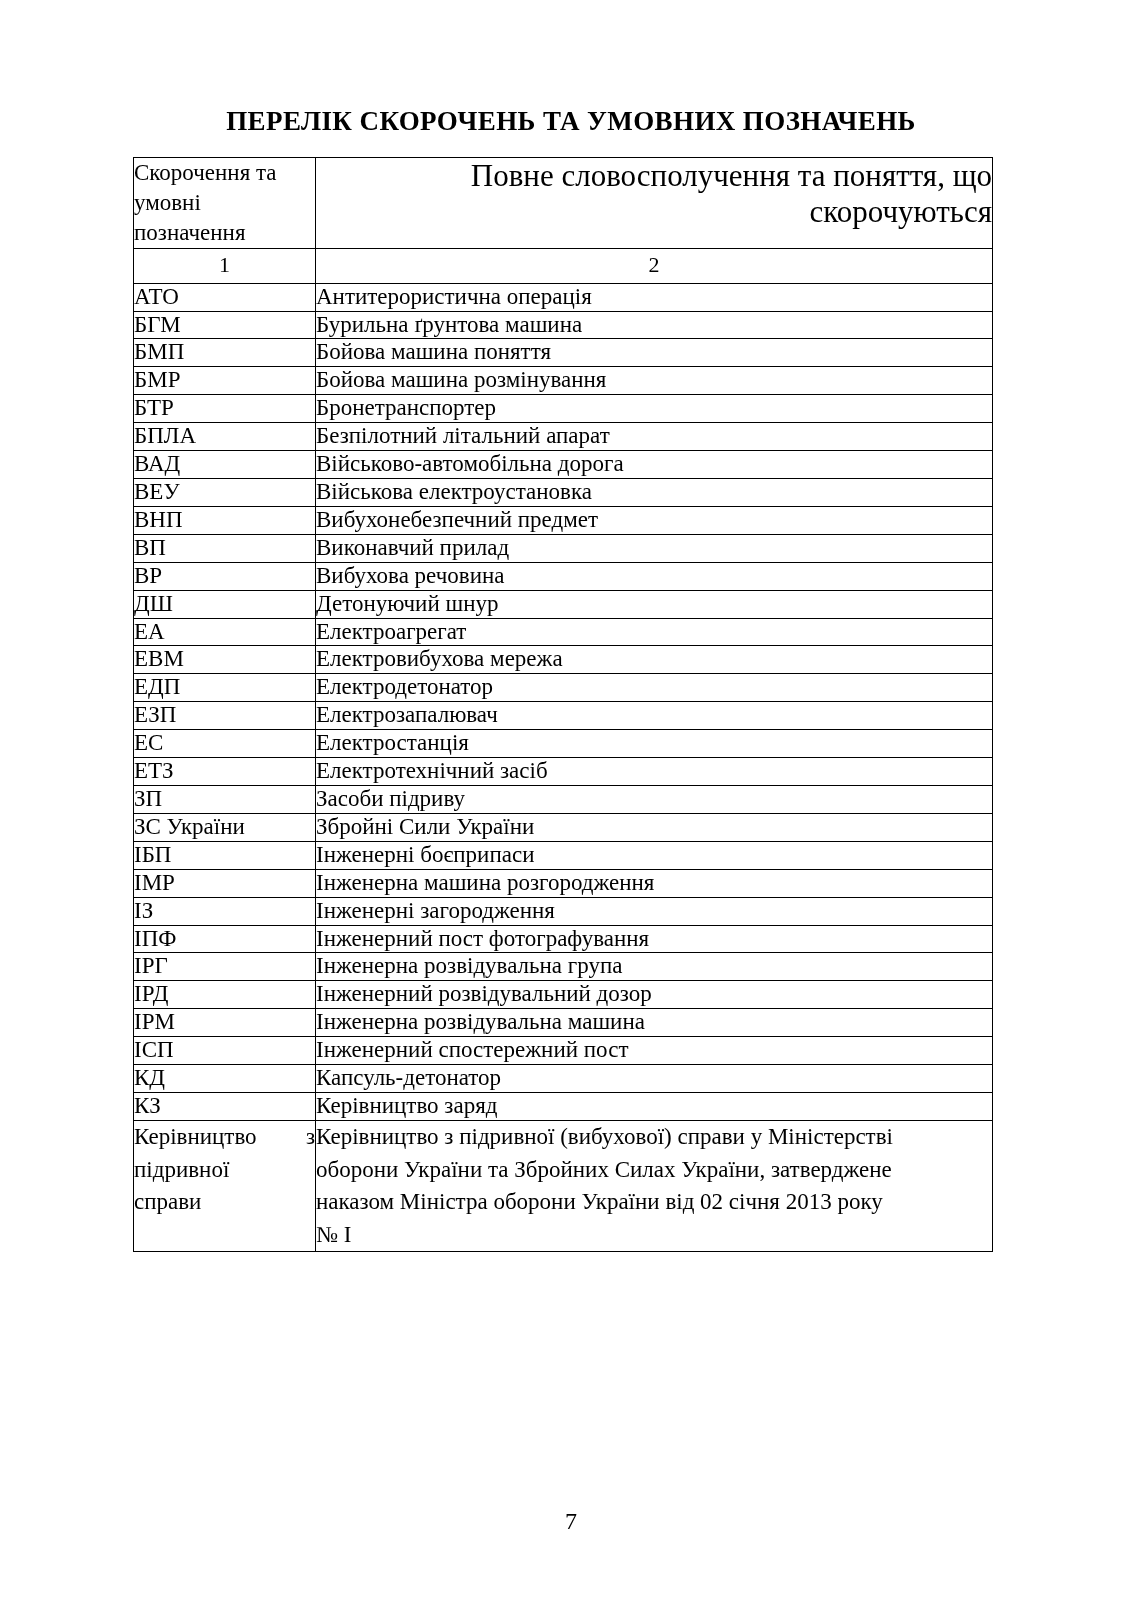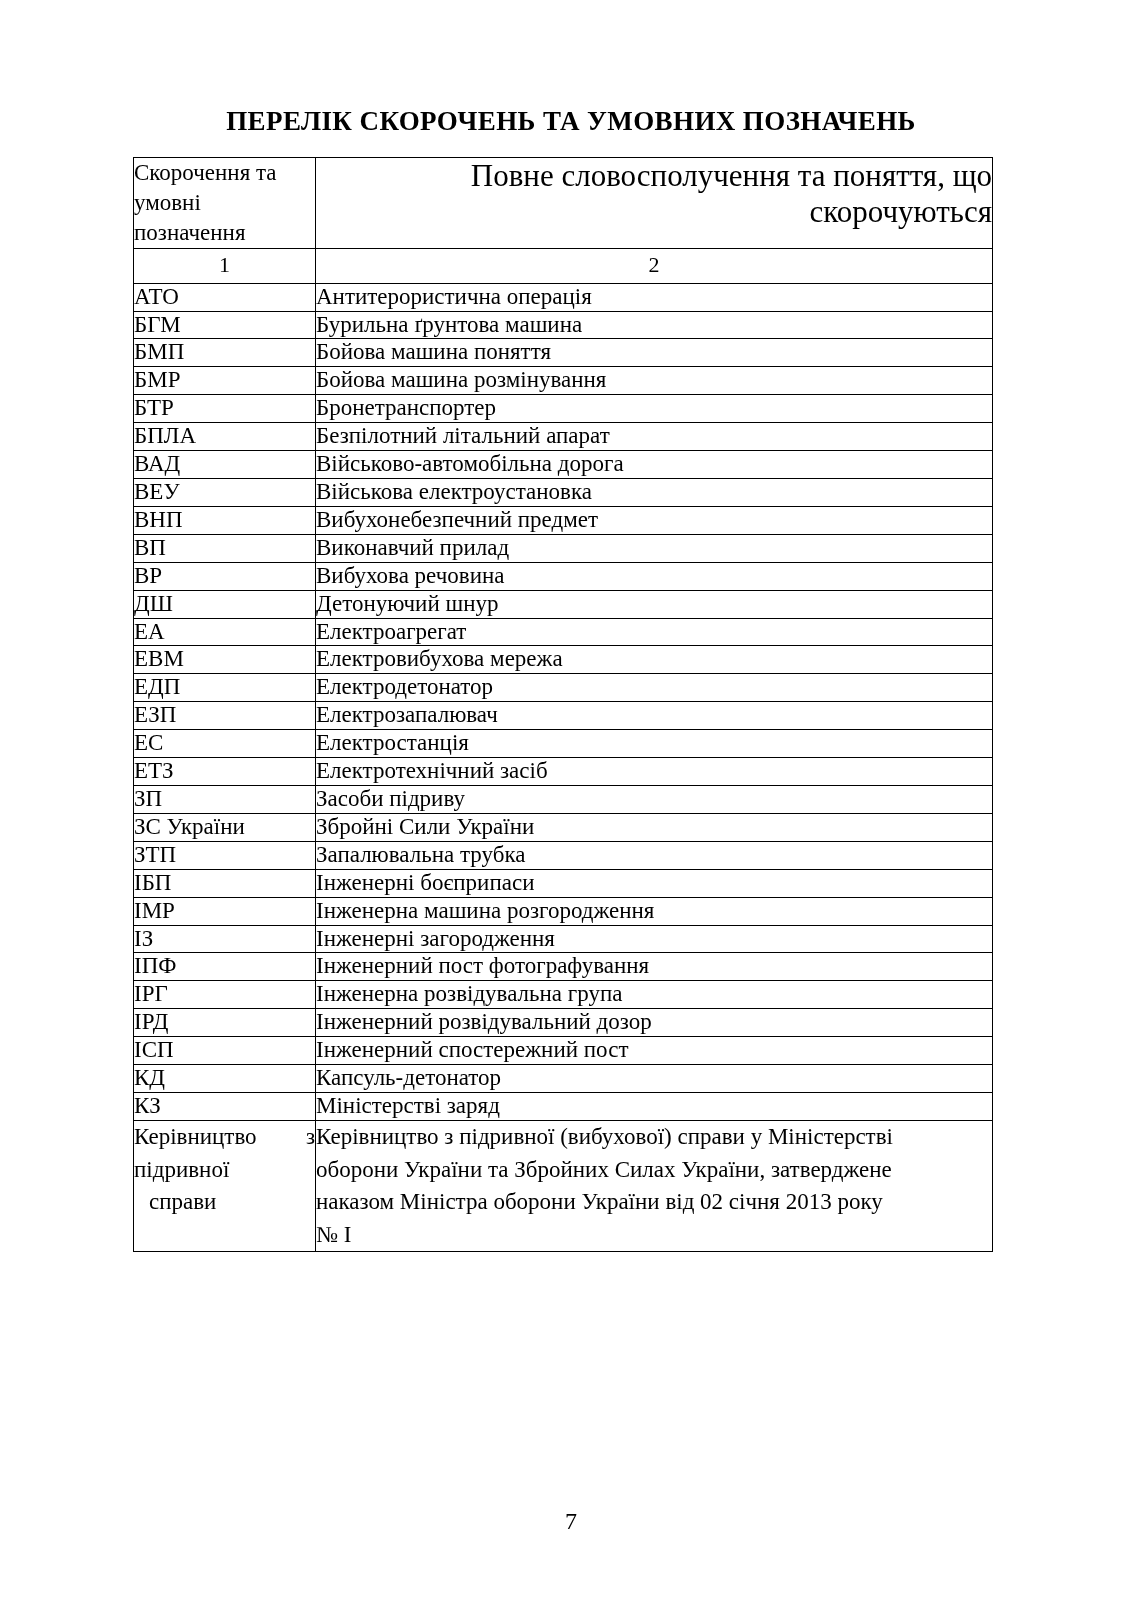--- a/index.html
+++ b/index.html
@@ -83,21 +83,21 @@
   }
   tbody tr.data-row td { height: 23px; }
   
   .tall-term {
     padding: 6px 9px 6px 10px;
     text-align: justify;
     text-align-last: justify;
     line-height: 1.42;
   }
   .tall-term span { display: block; }
-  .tall-term span.last { text-align: left; text-align-last: left; margin-left: 15px; }
+  .tall-term span.last { text-align: left; text-align-last: left; }
   .tall-desc {
     padding: 6px 9px 6px 9px;
     text-align: justify;
     line-height: 1.42;
   }
   .tall-desc span { display: block; }
   .page-number {
     position: absolute;
     left: 0;
     right: 0;
@@ -204,24 +204,20 @@
         </tr>
         <tr class="data-row">
           <td class="row-term">ЗП</td>
           <td class="row-desc">Засоби підриву</td>
         </tr>
         <tr class="data-row">
           <td class="row-term">ЗС України</td>
           <td class="row-desc">Збройні Сили України</td>
         </tr>
         <tr class="data-row">
-          <td class="row-term">ЗТП</td>
-          <td class="row-desc">Запалювальна трубка</td>
-        </tr>
-        <tr class="data-row">
           <td class="row-term">ІБП</td>
           <td class="row-desc">Інженерні боєприпаси</td>
         </tr>
         <tr class="data-row">
           <td class="row-term">ІМР</td>
           <td class="row-desc">Інженерна машина розгородження</td>
         </tr>
         <tr class="data-row">
           <td class="row-term">ІЗ</td>
           <td class="row-desc">Інженерні загородження</td>
@@ -232,30 +228,34 @@
         </tr>
         <tr class="data-row">
           <td class="row-term">ІРГ</td>
           <td class="row-desc">Інженерна розвідувальна група</td>
         </tr>
         <tr class="data-row">
           <td class="row-term">ІРД</td>
           <td class="row-desc">Інженерний розвідувальний дозор</td>
         </tr>
         <tr class="data-row">
+          <td class="row-term">ІРМ</td>
+          <td class="row-desc">Інженерна розвідувальна машина</td>
+        </tr>
+        <tr class="data-row">
           <td class="row-term">ІСП</td>
           <td class="row-desc">Інженерний спостережний пост</td>
         </tr>
         <tr class="data-row">
           <td class="row-term">КД</td>
           <td class="row-desc">Капсуль-детонатор</td>
         </tr>
         <tr class="data-row">
           <td class="row-term">КЗ</td>
-          <td class="row-desc">Міністерстві заряд</td>
+          <td class="row-desc">Керівництво заряд</td>
         </tr>
         <tr>
           <td class="tall-term">
             <span>Керівництво з</span>
             <span>підривної</span>
             <span class="last">справи</span>
           </td>
           <td class="tall-desc">
             <span>Керівництво з підривної (вибухової) справи у Міністерстві</span>
             <span>оборони України та Збройних Силах України, затверджене</span>

